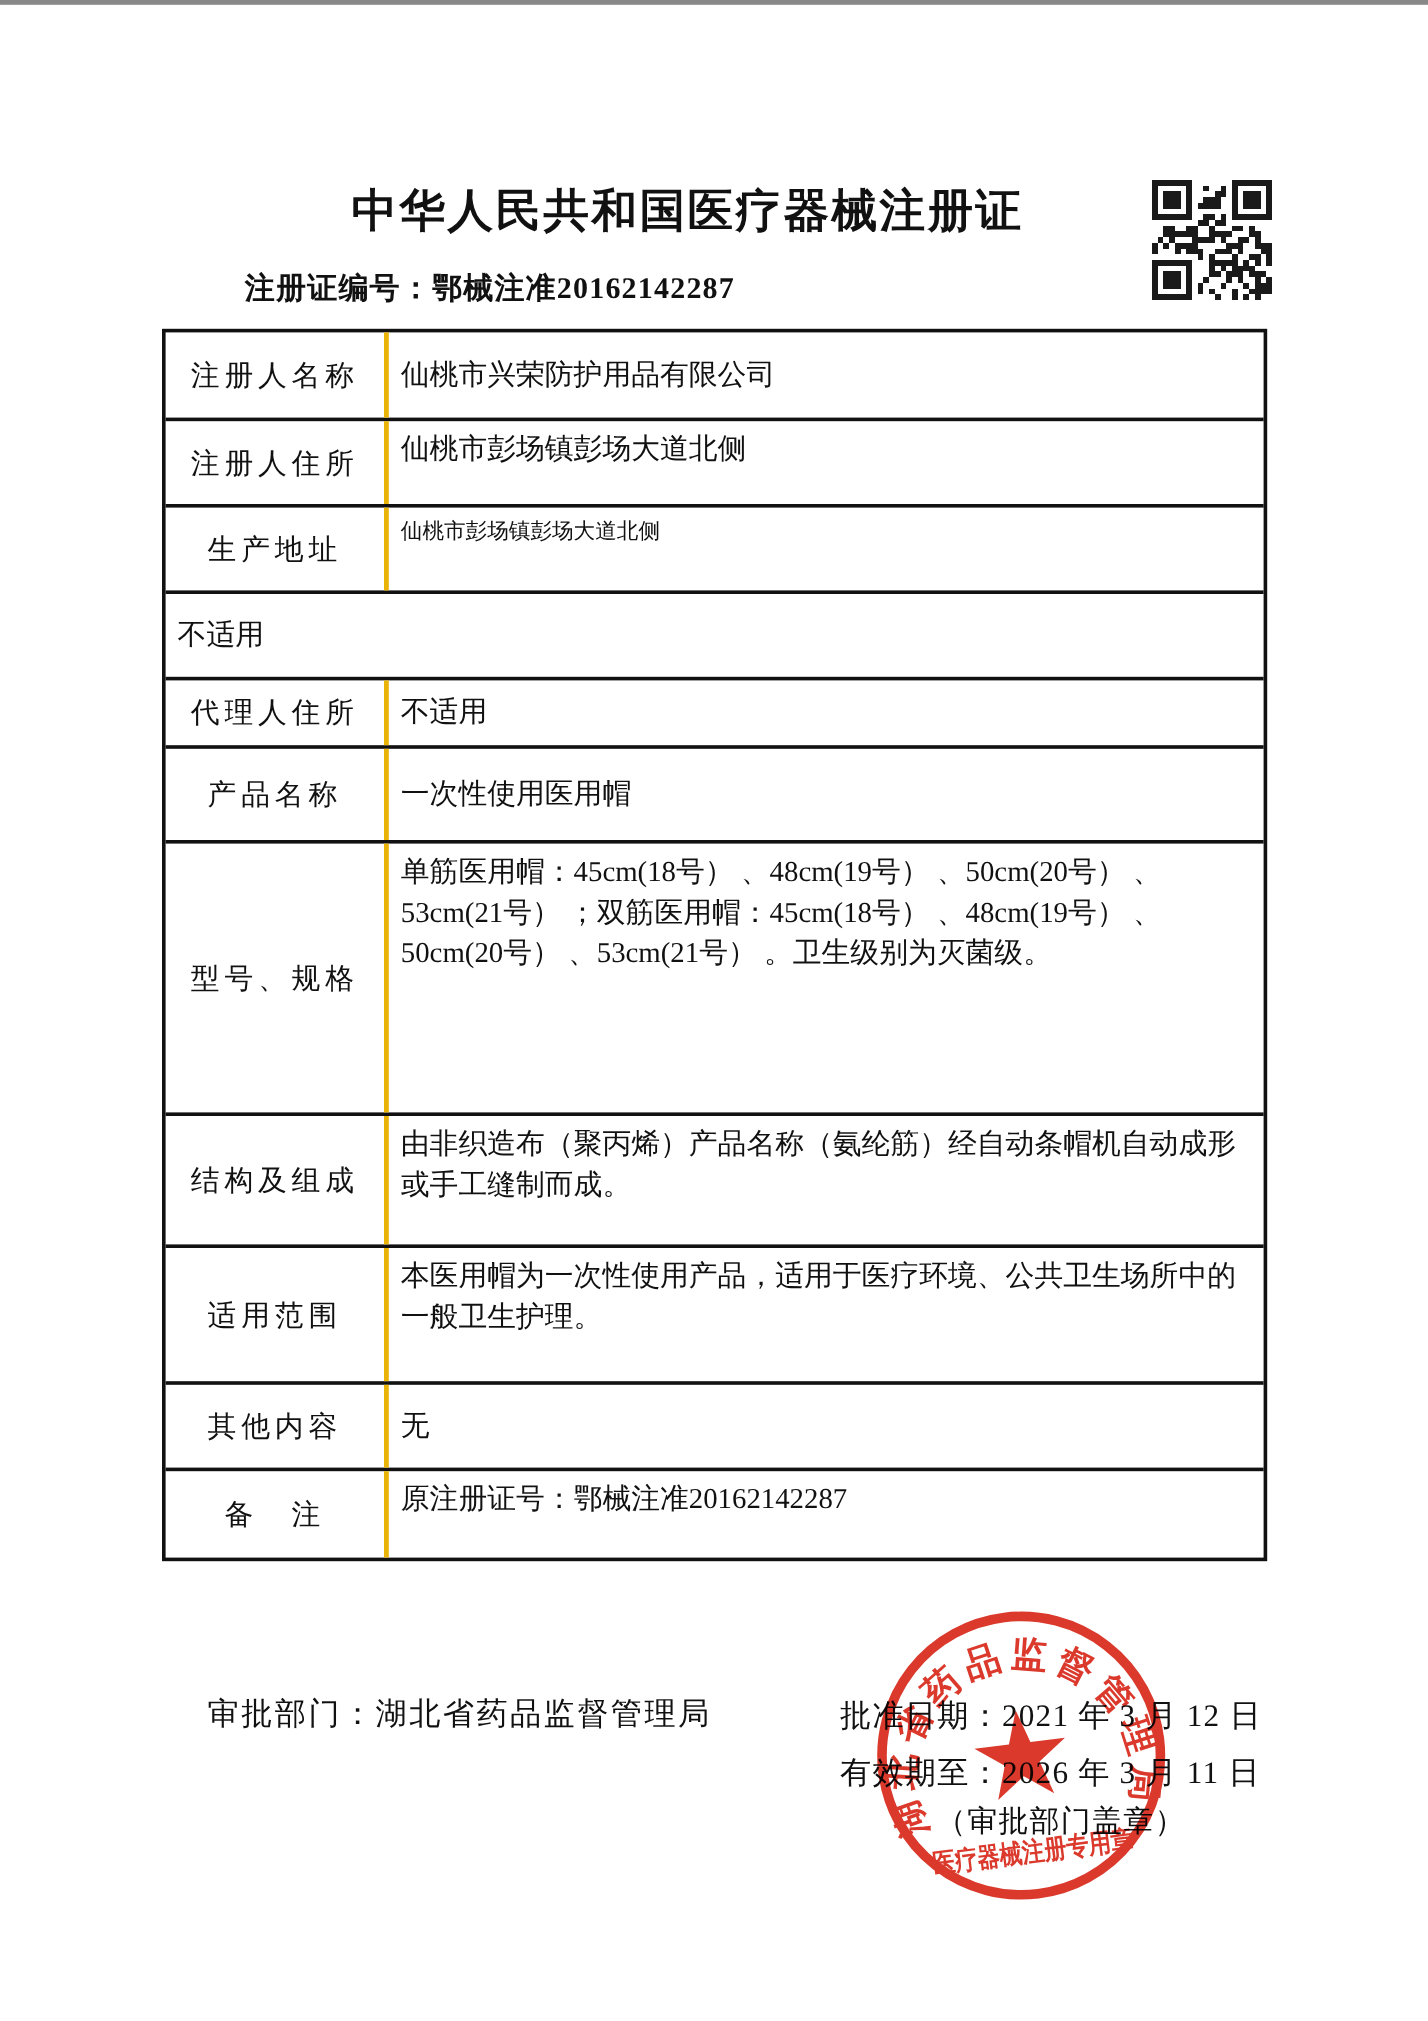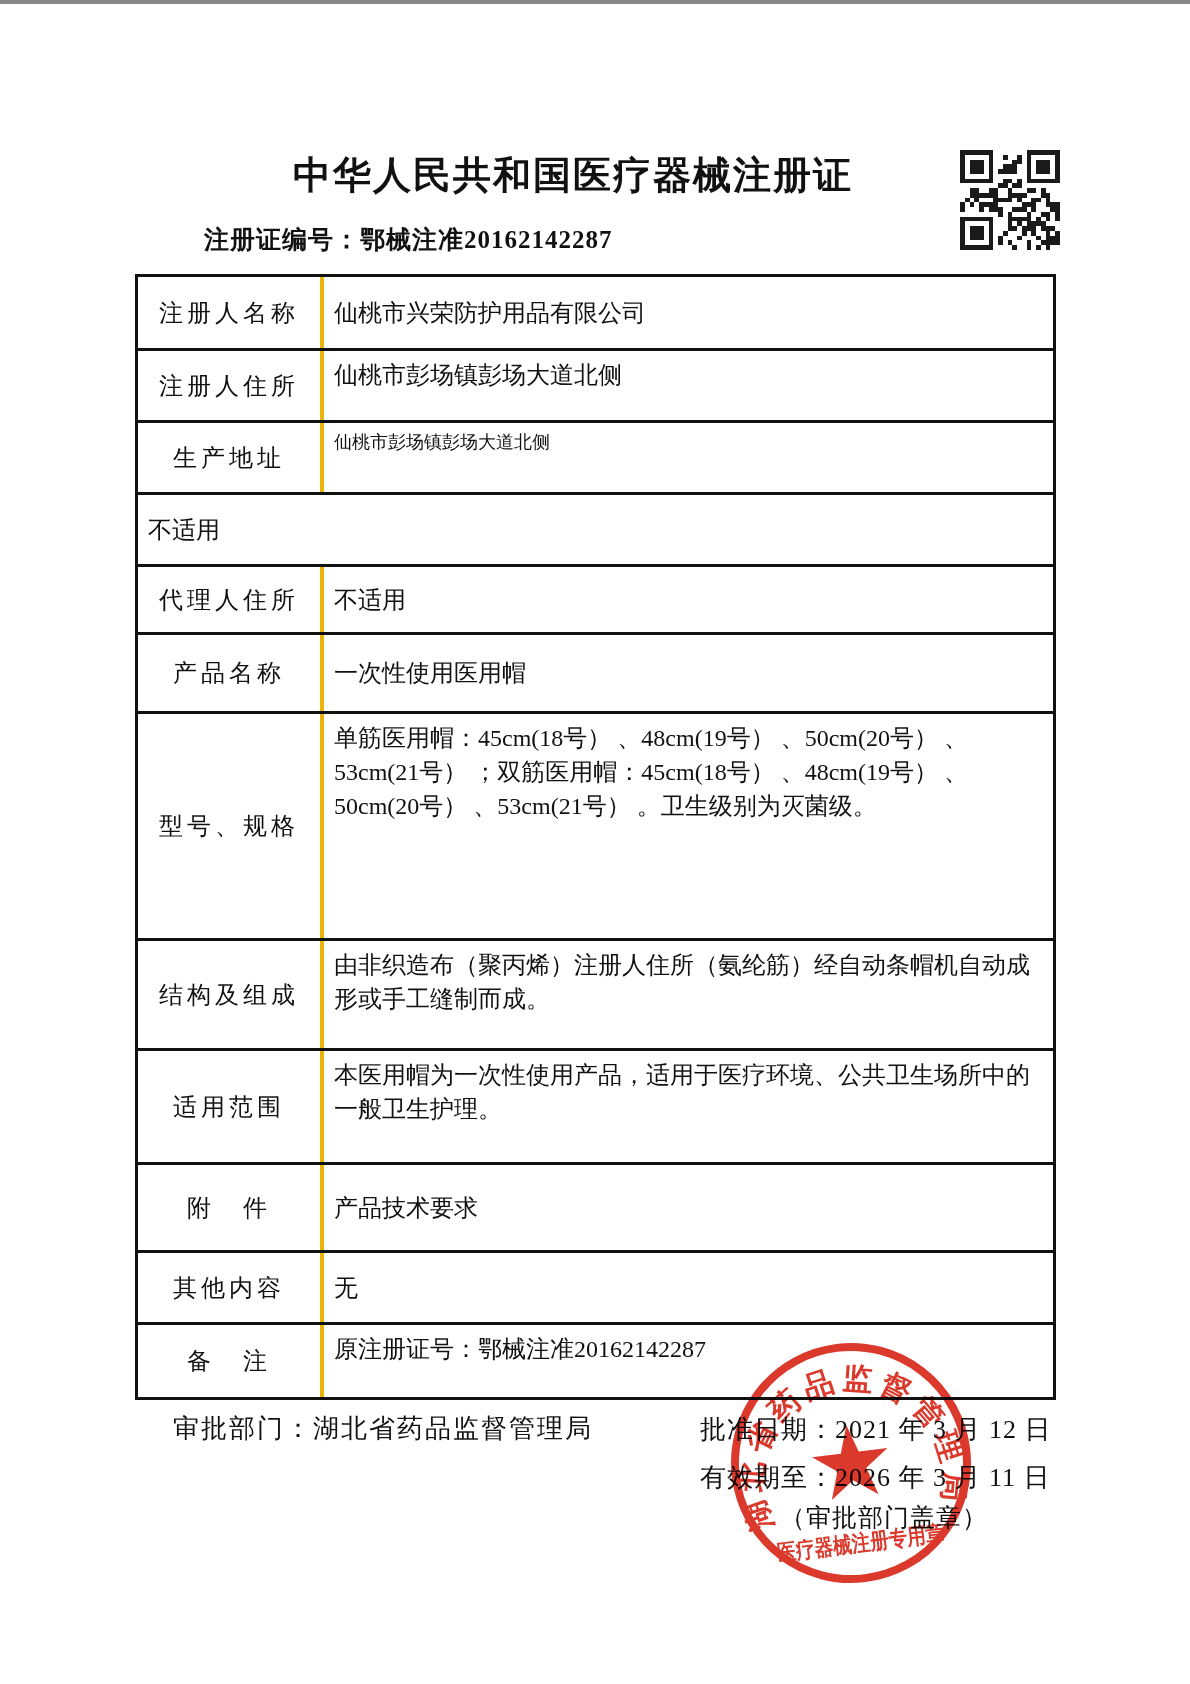--- a/index.html
+++ b/index.html
@@ -31,21 +31,21 @@
   .cell-label {
     width:186px; flex:0 0 186px; border-right:4px solid #eab308;
     display:flex; align-items:center; justify-content:center;
     font-size:24px; letter-spacing:4px; text-align:center;
   }
   .cell-value { flex:1; font-size:24px; line-height:34px; padding:0 14px 0 10px; }
   .v-top    { padding-top:7px; }
   .v-center { display:flex; align-items:center; }
   .small-val { font-size:18px; line-height:26px; padding-top:6px; }
   .r0{height:71px}.r1{height:72px}.r2{height:72px}.r3{height:72px}
-  .r4{height:68px}.r5{height:79px}.r6{height:227px}.r7{height:110px}
+  .r4{height:57px}.r5{height:79px}.r6{height:227px}.r7{height:110px}
   .r8{height:114px}.r9{height:88px}.r10{height:72px}.r11{height:75px}
   
   .f-dept  { position:absolute; left:173px; top:1407px; font-size:26px; letter-spacing:2px; white-space:nowrap; }
   .f-date1 { position:absolute; left:700px; top:1408px; font-size:26px; letter-spacing:1px; white-space:nowrap; }
   .f-date2 { position:absolute; left:700px; top:1456px; font-size:26px; letter-spacing:1px; white-space:nowrap; }
   .f-seal  { position:absolute; left:780px; top:1497px; font-size:25px; letter-spacing:1px; white-space:nowrap; }
   
   .stamp {
     position:absolute; left:715px; top:1323px; width:272px; height:272px;
     mix-blend-mode:multiply; opacity:.92; pointer-events:none;
@@ -308,29 +308,25 @@
     <div class="row r5">
       <div class="cell-label">产品名称</div>
       <div class="cell-value v-center">一次性使用医用帽</div>
     </div>
     <div class="row r6">
       <div class="cell-label">型号、规格</div>
       <div class="cell-value v-top">单筋医用帽：45cm(18号） 、48cm(19号） 、50cm(20号） 、53cm(21号） ；双筋医用帽：45cm(18号） 、48cm(19号） 、50cm(20号） 、53cm(21号） 。卫生级别为灭菌级。</div>
     </div>
     <div class="row r7">
       <div class="cell-label">结构及组成</div>
-      <div class="cell-value v-top">由非织造布（聚丙烯）注册人住所（氨纶筋）经自动条帽机自动成形或手工缝制而成。</div>
+      <div class="cell-value v-top">由非织造布（聚丙烯）产品名称（氨纶筋）经自动条帽机自动成形或手工缝制而成。</div>
     </div>
     <div class="row r8">
       <div class="cell-label">适用范围</div>
       <div class="cell-value v-top">本医用帽为一次性使用产品，适用于医疗环境、公共卫生场所中的一般卫生护理。</div>
-    </div>
-    <div class="row r9">
-      <div class="cell-label">附　件</div>
-      <div class="cell-value v-center">产品技术要求</div>
     </div>
     <div class="row r10">
       <div class="cell-label">其他内容</div>
       <div class="cell-value v-center">无</div>
     </div>
     <div class="row r11">
       <div class="cell-label">备　注</div>
       <div class="cell-value v-top">原注册证号：鄂械注准20162142287</div>
     </div>
   </div>

